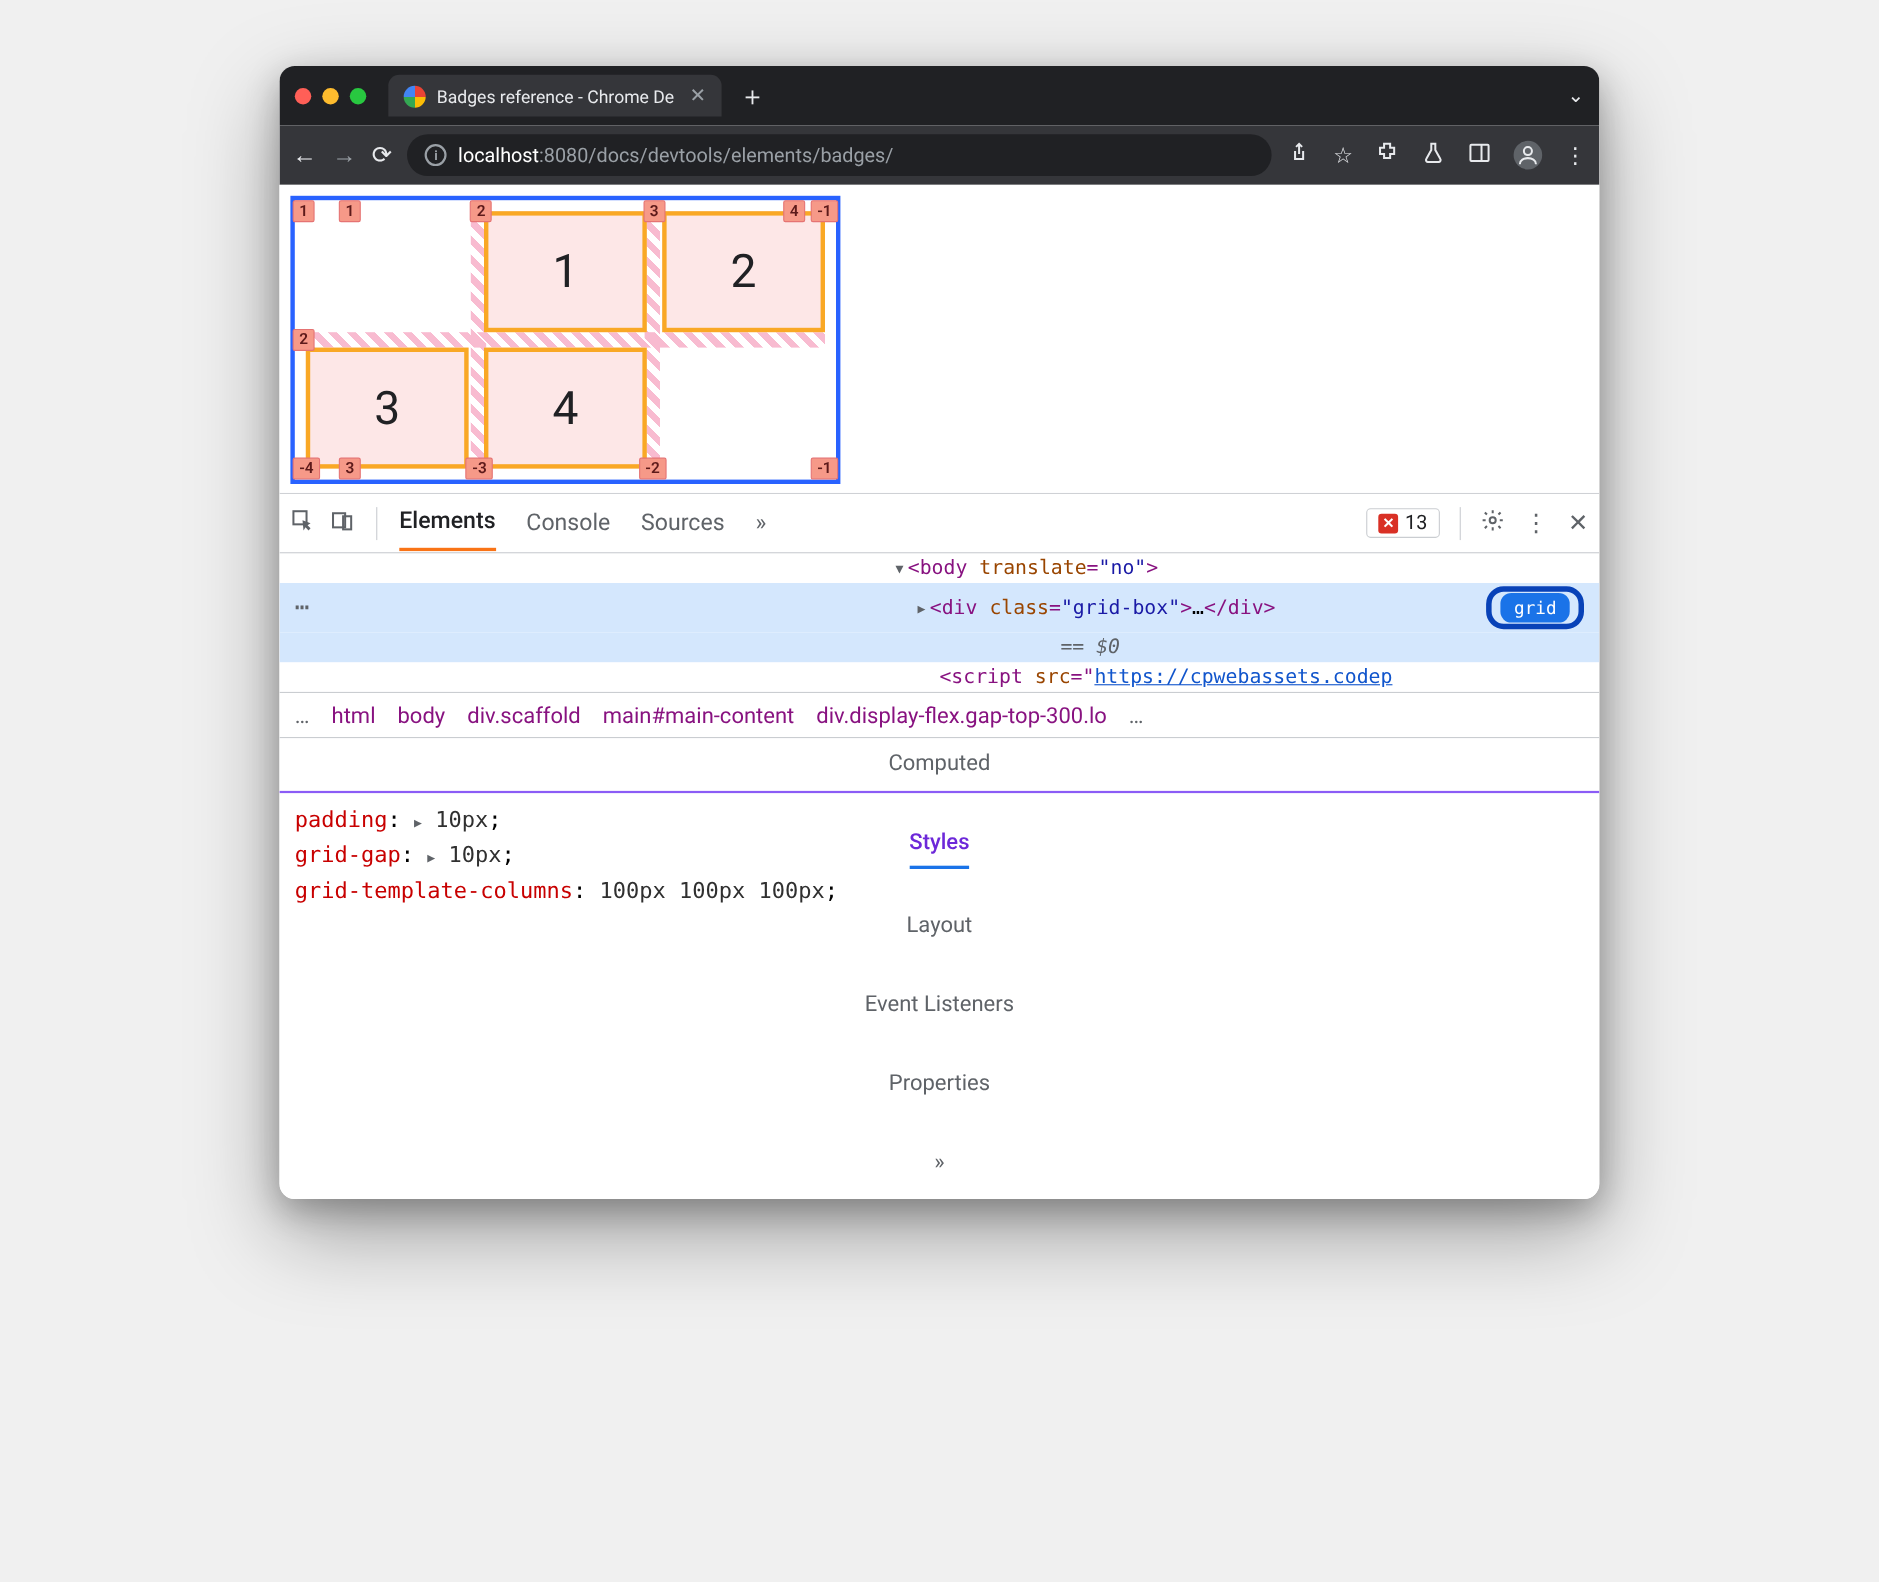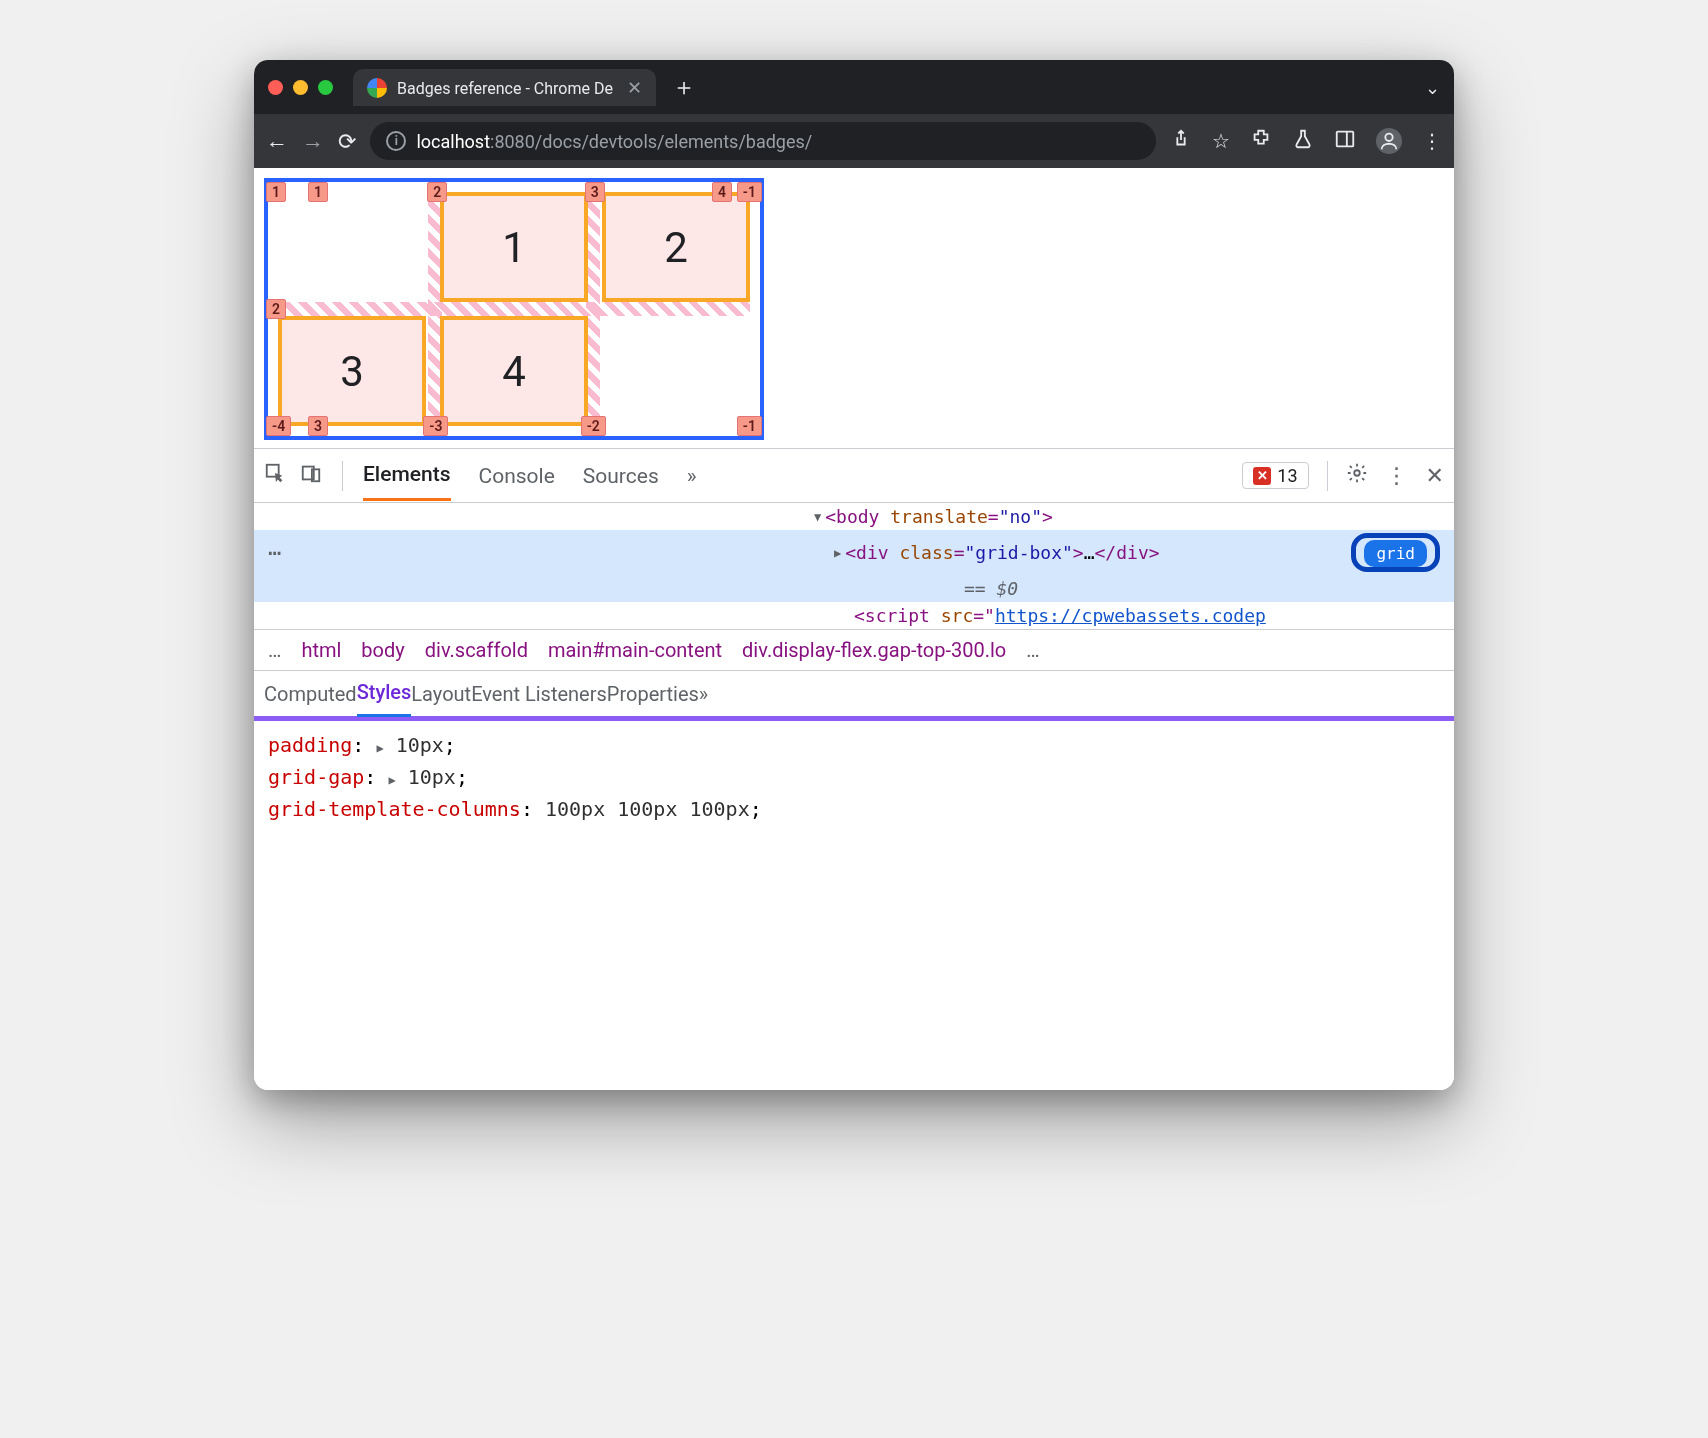--- a/index.html
+++ b/index.html
@@ -201,21 +201,23 @@
   overflow: hidden;
 }
 .breadcrumb span { color: #881280; }
 .breadcrumb .ell { color: #5f6368; }
 
 .styles-tabs {
   height: 50px;
   display: flex;
   align-items: center;
   padding: 0 10px;
-  border-bottom: 5px solid #8b5cf6;
+  gap: 28px;
+  border-bottom: 2px solid #8b5cf6;
+  flex-direction: column;
 }
 .st-tab { color: #5f6368; font-size: 20px; padding: 10px 0; }
 .st-tab.active { color: #6d28d9; font-weight: 500; border-bottom: 3px solid #1a73e8; }
 
 .filter-row {
   height: 44px;
   display: flex;
   align-items: center;
   border-bottom: 1px solid #cacdd1;
 }

